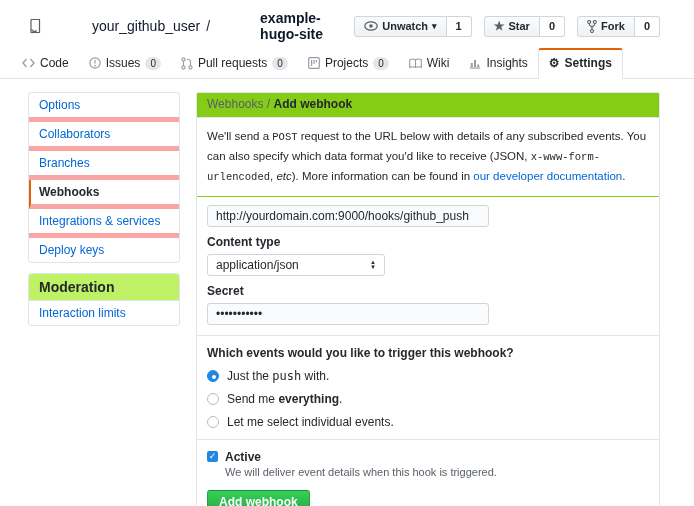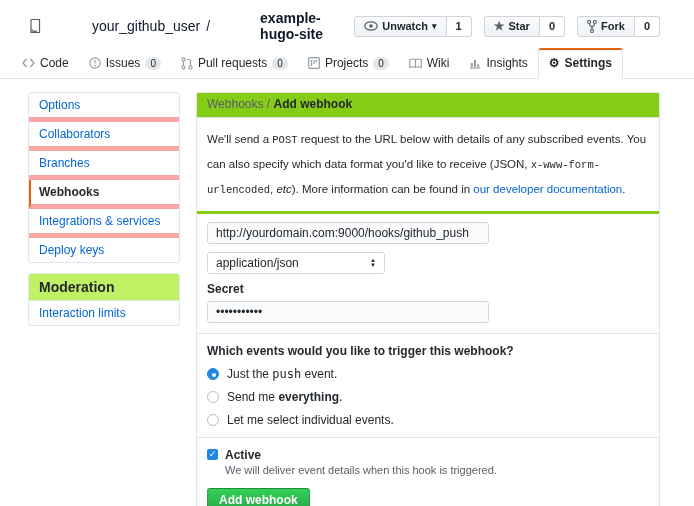--- a/index.html
+++ b/index.html
@@ -48,21 +48,21 @@
   .menu-header { padding:5px 10px; font-size:14px; font-weight:700; color:#24292e; background:#bef264;
                  border-bottom:1px solid #e1e4e8; border-radius:3px 3px 0 0; }
 
   
   .main { flex:1; }
   .box { border:1px solid #e1e4e8; border-radius:3px; background:#fff; }
   .box-header { padding:4px 10px; background:#84cc16; border-bottom:1px solid #e1e4e8; font-size:12px;
                 color:#586069; line-height:1.3; }
   .box-header a { color:#586069; text-decoration:none; }
   .box-header strong { color:#24292e; }
-  .intro { padding:9px 10px; font-size:11.5px; line-height:24px; border-bottom:3px solid #84cc16; color:#24292e; }
+  .intro { padding:9px 10px; font-size:11.5px; line-height:19px; border-bottom:1px solid #84cc16; color:#24292e; }
   .intro code, .mono { font-family:"Liberation Mono", monospace; font-size:10.5px; }
   .text-link { color:#0366d6; text-decoration:none; }
 
   .form-area { padding:0 10px 12px; }
   .form-group { margin-top:8px; }
   .form-label { display:block; font-size:12px; font-weight:700; margin-bottom:5px; }
   .req { color:#cb2431; }
   .text-input { width:282px; padding:3px 8px; font-size:12px; color:#24292e; background:#fafbfc;
                 border:1px solid #d1d5da; border-radius:3px; font-family:inherit; height:22px; }
   .select-box { width:178px; height:22px; display:flex; align-items:center; justify-content:space-between;
@@ -246,20 +246,21 @@
 
         <p class="intro"><span>We'll send a </span><code>POST</code><span> request to the URL below with details of any subscribed events. You can also specify which data format you'd like to receive (JSON, </span><code>x-www-form-urlencoded</code><span>, </span><em>etc</em><span>). More information can be found in </span><a href="#" class="text-link">our developer documentation</a><span>.</span></p>
 
         <div class="form-area">
 
           <div class="form-group">
             <input type="text" class="text-input" value="http://yourdomain.com:9000/hooks/github_push" style="">
           </div>
 
           <div class="form-group">
+            <label class="form-label">Content type</label>
             <div class="select-box">
               <span>application/json</span>
               <span class="updown">
                   <span>▲</span>
                   <span>▼</span>
                 </span>
             </div>
           </div>
 
           <div class="form-group">
@@ -267,21 +268,21 @@
             <input type="text" class="text-input" value="•••••••••••" style="">
           </div>
 
           <hr class="divider">
 
           <div>
             <p class="events-q">Which events would you like to trigger this webhook?</p>
 
             <div class="radio-row">
               <span class="radio selected"></span>
-              <span class="radio-label"><span>Just the </span><code>push</code><span> event.</span></span>
+              <span class="radio-label"><span>Just the </span><code>push</code><span> with.</span></span>
             </div>
             <div class="radio-row">
               <span class="radio"></span>
               <span class="radio-label"><span>Send me </span><strong>everything</strong><span>.</span></span>
             </div>
             <div class="radio-row">
               <span class="radio"></span>
               <span class="radio-label"><span>Let me select individual events.</span></span>
             </div>
           </div>

